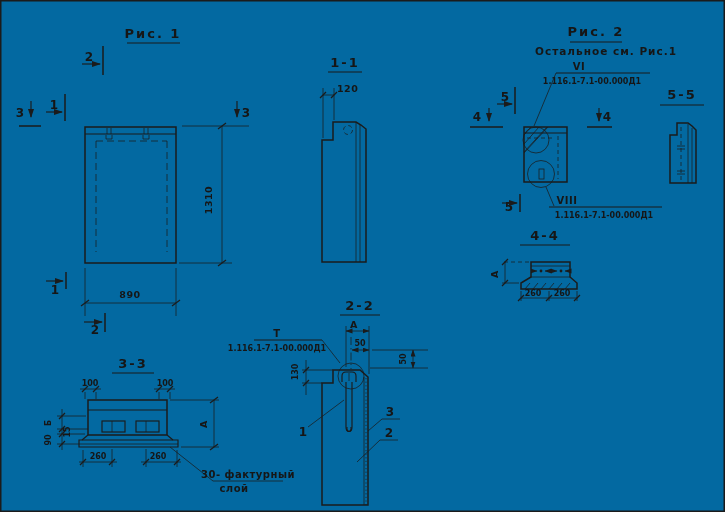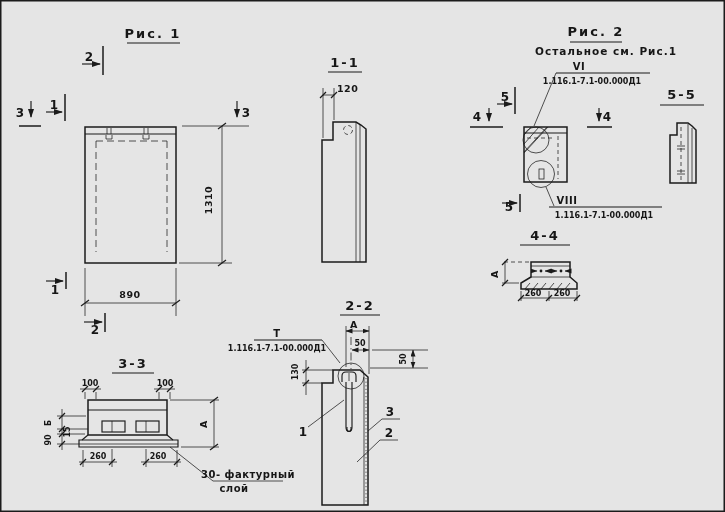--- a/index.html
+++ b/index.html
@@ -1,16 +1,16 @@
 <!DOCTYPE html>
 <html><head>
 <meta charset="utf-8">
 <style>
   html,body{margin:0;padding:0;background:#ffffff;}
-  #sheet{position:relative;width:725px;height:512px;background:#e5e5e5;overflow:hidden;}
+  #sheet{position:relative;width:725px;height:512px;background:#0369a1;overflow:hidden;}
   svg{display:block;}
   .ln{stroke:#1b1b1b;fill:none;stroke-width:1.15;stroke-linecap:butt;}
   .lw{stroke-width:1.5;}
   .lt{stroke-width:0.75;}
   .dsh{stroke-dasharray:7,4;}
   .d2{stroke-dasharray:4,3;}
   .dot{stroke-dasharray:1.2,2.4;}
   .ddot{stroke-dasharray:8,3,1.5,3;}
   .fill{fill:#1b1b1b;stroke:none;}
   text{font-family:"DejaVu Sans","Liberation Sans",sans-serif;fill:#161616;font-weight:bold;}

